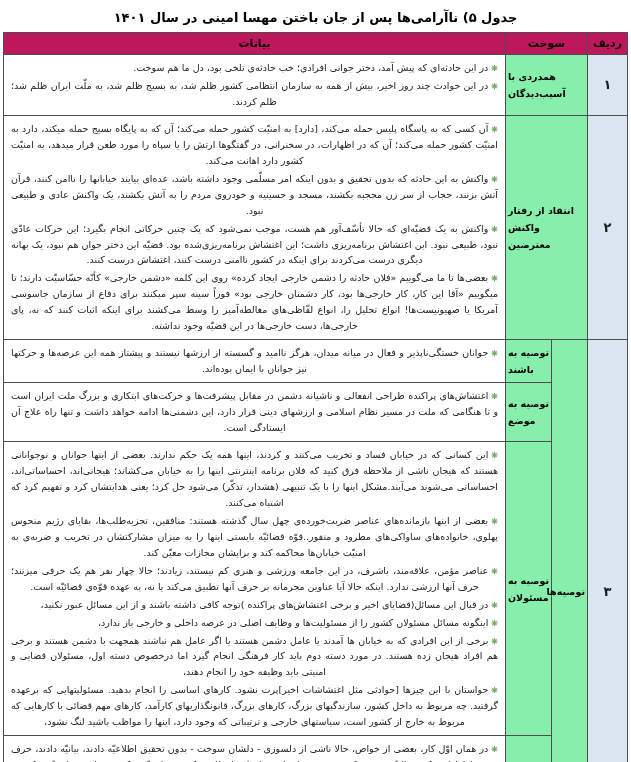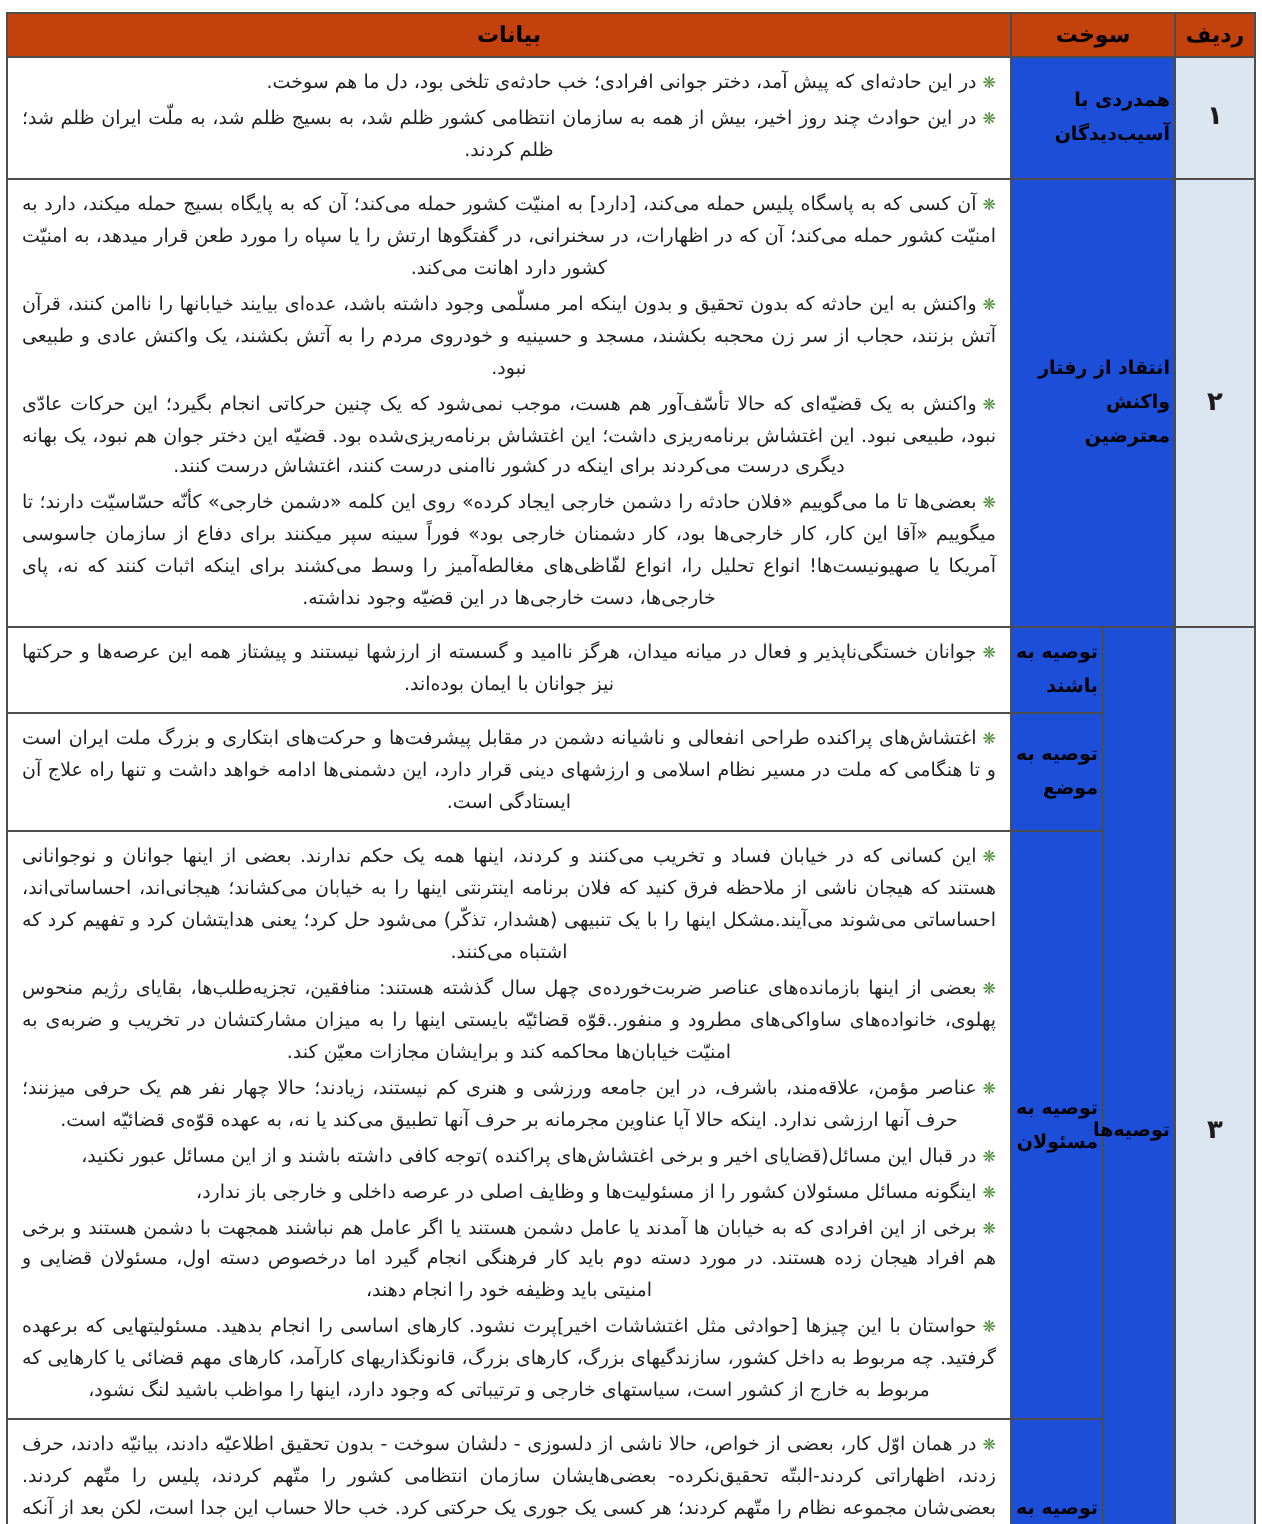--- a/index.html
+++ b/index.html
@@ -26,37 +26,37 @@
     border: 1px solid #4d4d4d;
     vertical-align: middle;
   }
 
   col.c-num { width: 40px; }
   col.c-cat-outer { width: 36px; }
   col.c-cat-inner { width: 46px; }
   col.c-stm { width: auto; }
 
   tr.header-row th {
-    background: #c2410c;
+    background: #be185d;
     font-size: 11px;
     font-weight: bold;
     text-align: center;
     height: 22px;
     color: #000;
   }
 
   td.num {
     background: #dce6f1;
     text-align: center;
     font-size: 13px;
     font-weight: bold;
   }
   td.cat {
-    background: #1d4ed8;
-    text-align: right;
+    background: #86efac;
+    text-align: left;
     font-size: 9.5px;
     font-weight: bold;
     line-height: 1.8;
     padding: 2px;
     color: #000;
   }
   td.stm {
     background: #ffffff;
     padding: 3px 7px;
   }
@@ -81,20 +81,21 @@
   tr.h-s1  { height: 30px; }
   tr.h-s2  { height: 43px; }
   tr.h-s3  { height: 222px; }
   tr.h-s4  { height: 97px; }
 </style>
 </head>
 <body>
 
 <div class="page">
 
+  <div class="title">جدول ۵) ناآرامی‌ها پس از جان باختن مهسا امینی در سال ۱۴۰۱</div>
 
   <table class="main">
     <colgroup>
       <col class="c-num">
         <col class="c-cat-outer">
         <col class="c-cat-inner">
         <col class="c-stm">
     </colgroup>
 
     <tbody>

